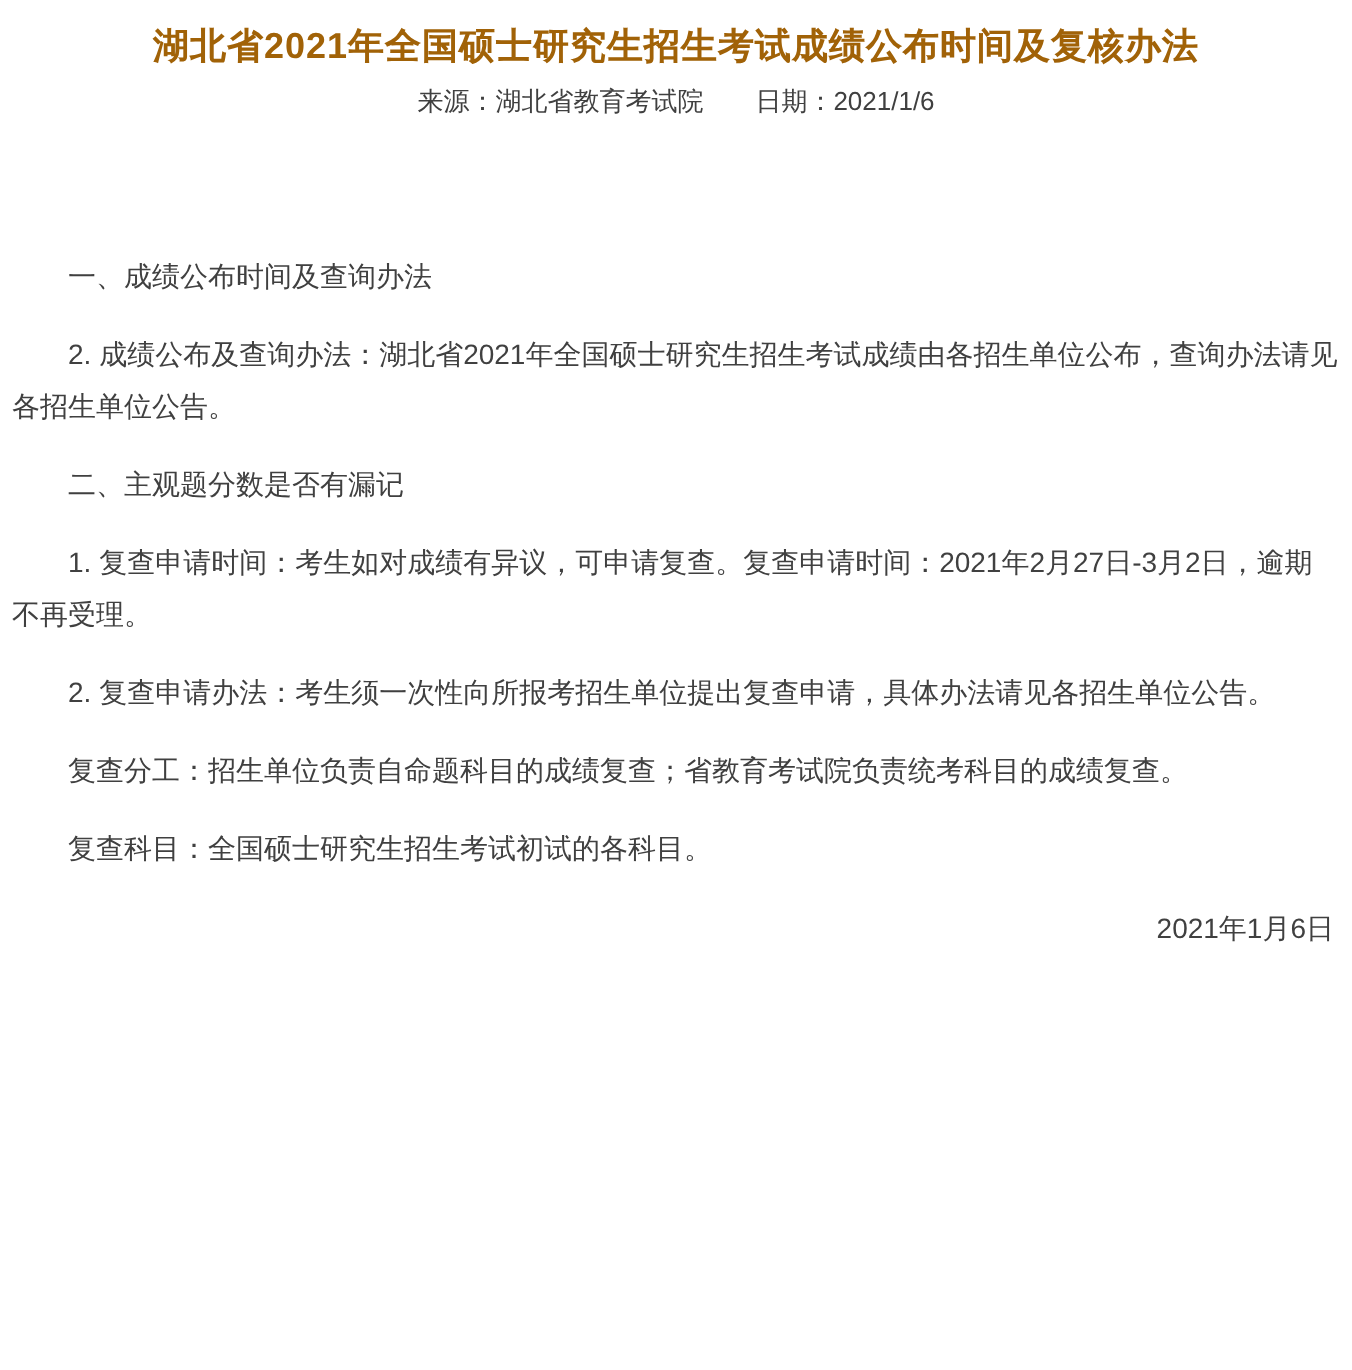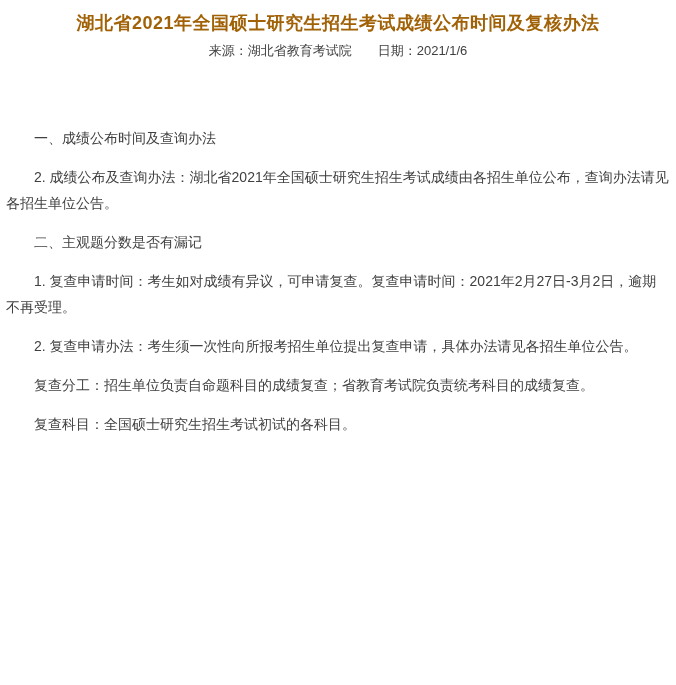--- a/index.html
+++ b/index.html
@@ -79,16 +79,17 @@
   <div class="article-body">
     <p>一、成绩公布时间及查询办法</p>
     <p>2. 成绩公布及查询办法：湖北省2021年全国硕士研究生招生考试成绩由各招生单位公布，查询办法请见各招生单位公告。</p>
     <p>二、主观题分数是否有漏记</p>
     <p>1. 复查申请时间：考生如对成绩有异议，可申请复查。复查申请时间：2021年2月27日-3月2日，逾期不再受理。</p>
     <p>2. 复查申请办法：考生须一次性向所报考招生单位提出复查申请，具体办法请见各招生单位公告。</p>
     <p>复查分工：招生单位负责自命题科目的成绩复查；省教育考试院负责统考科目的成绩复查。</p>
     <p>复查科目：全国硕士研究生招生考试初试的各科目。</p>
 
     <div class="signature">
+      <div>2021年1月6日</div>
     </div>
   </div>
 
 </div>
 
 </body></html>

